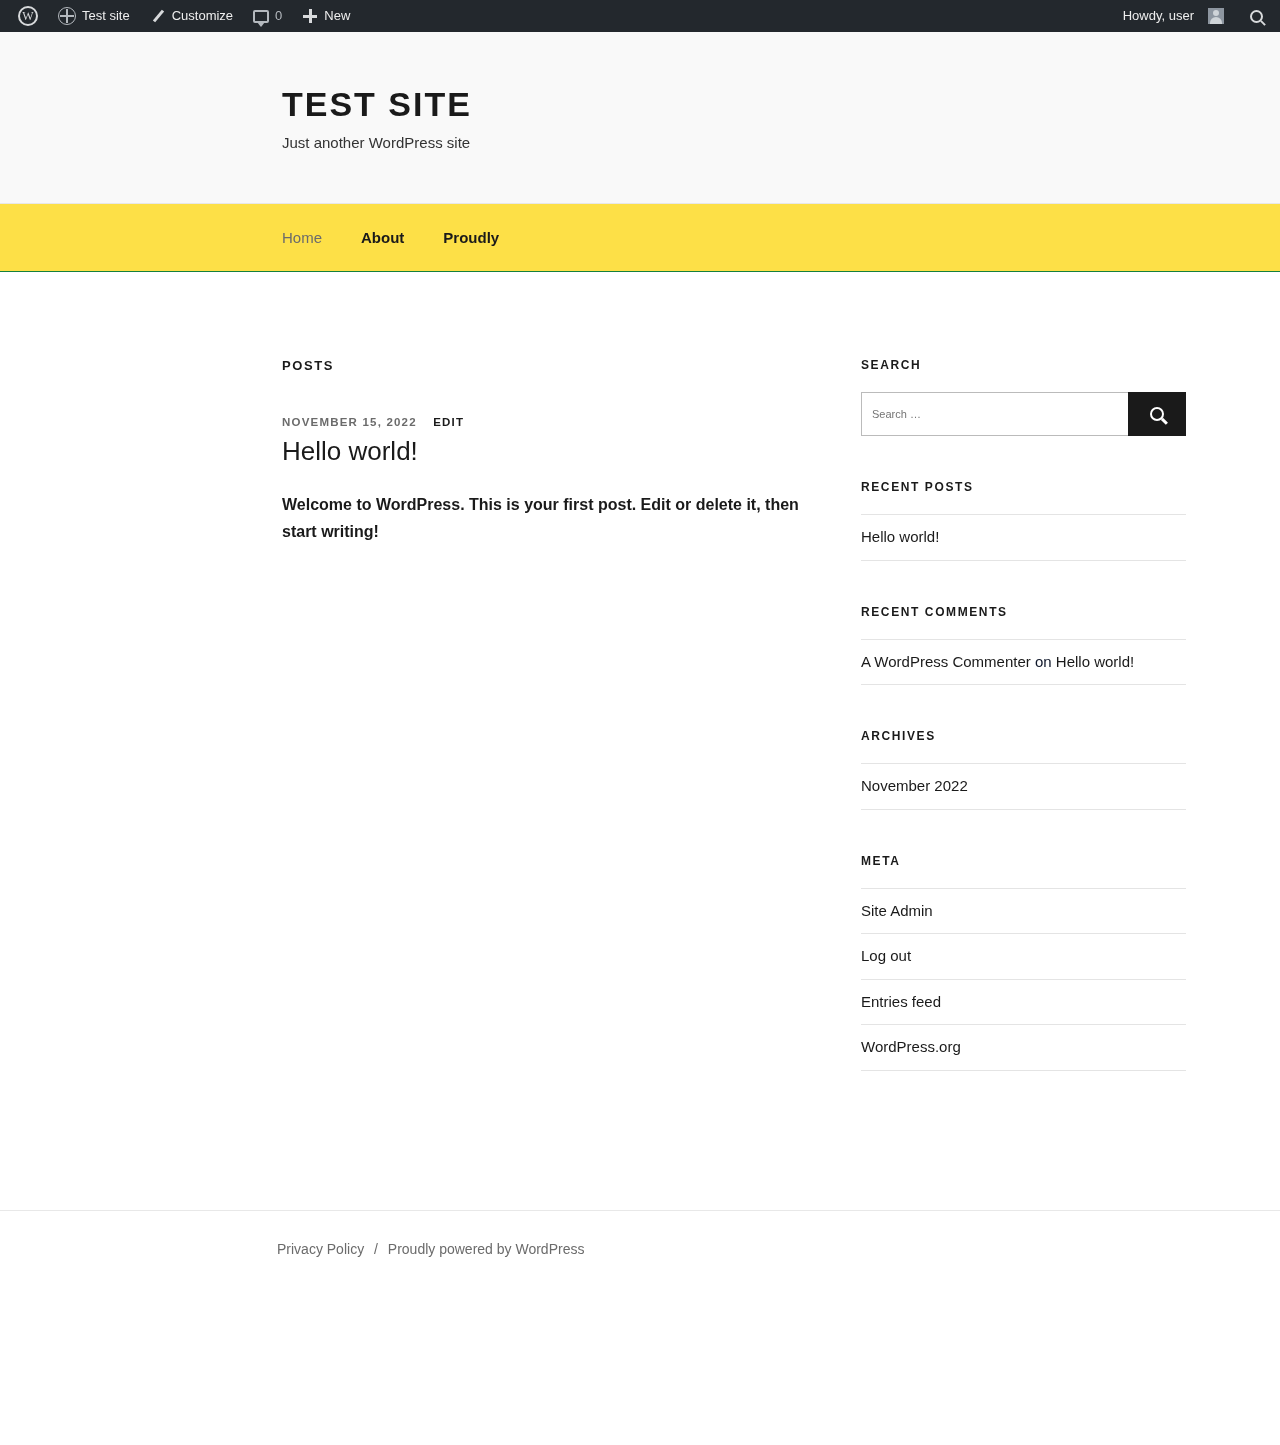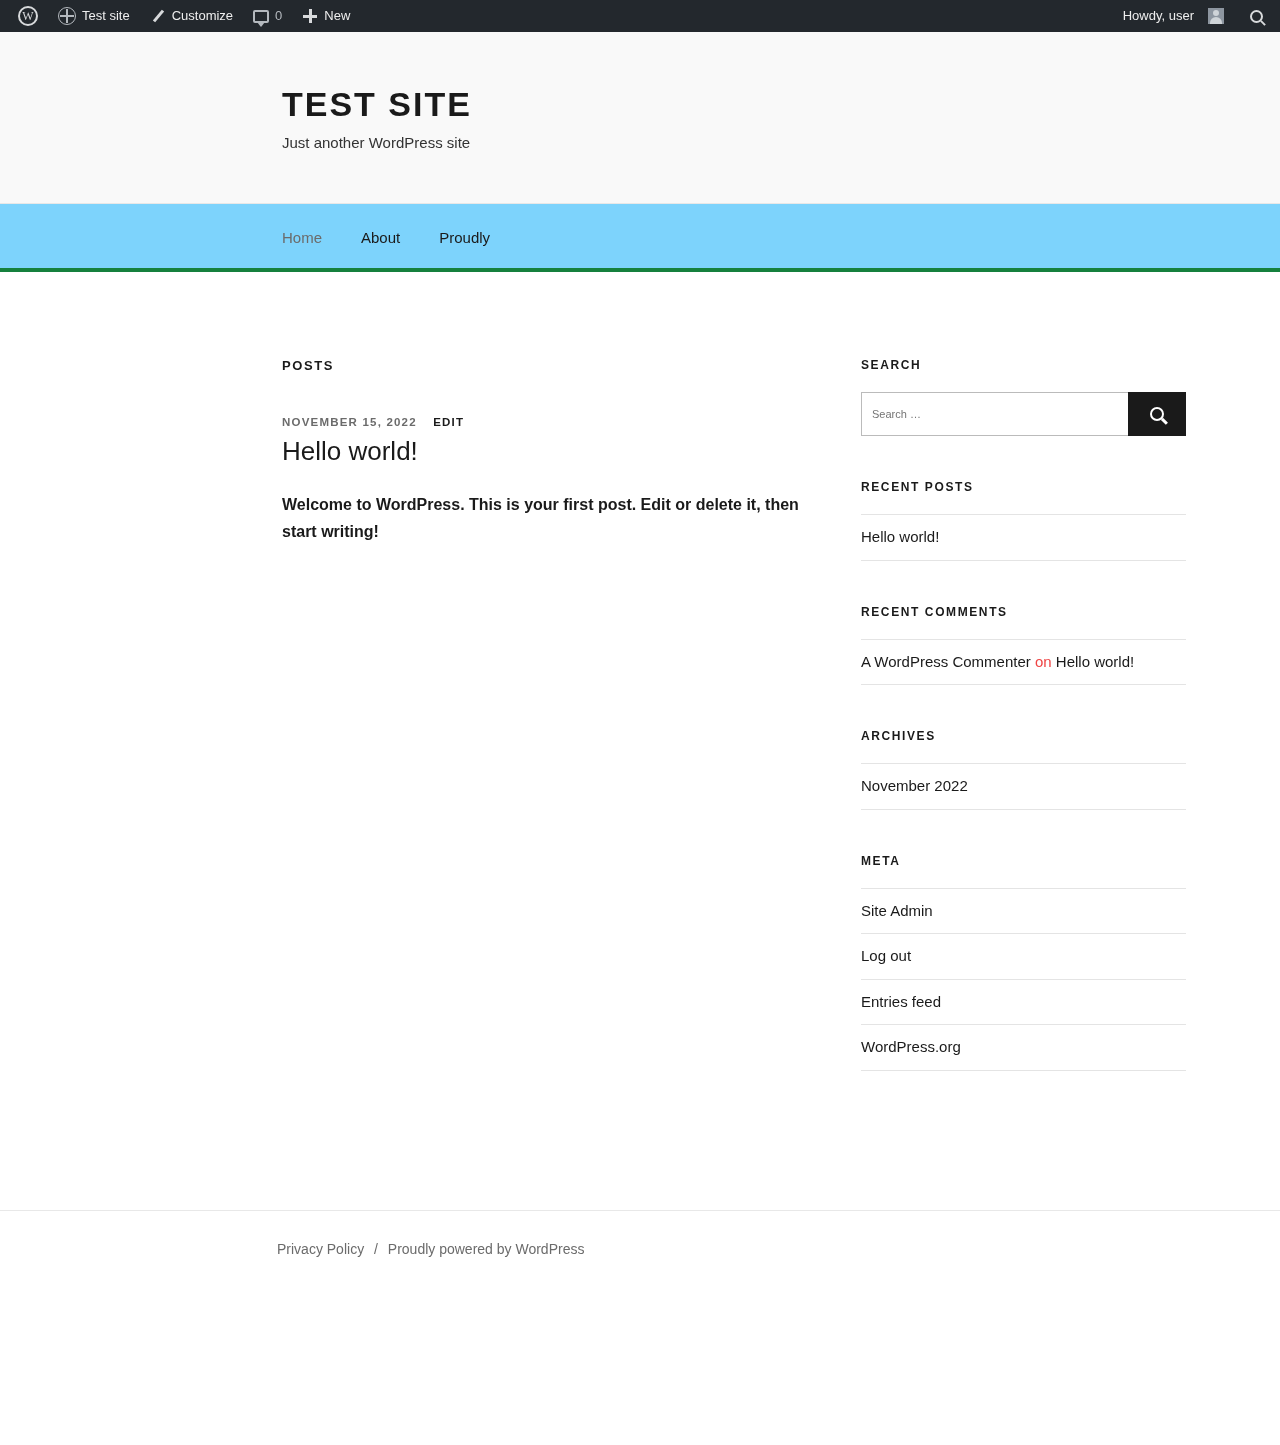--- a/index.html
+++ b/index.html
@@ -180,39 +180,39 @@
     font-family: "Liberation Sans", sans-serif;
   }
   .site-desc {
     margin: 10px 0 0 0;
     font-size: 15px;
     color: #333;
   }
 
   
   .site-nav {
-    background: #7dd3fc;
-    border-bottom: 4px solid #15803d;
+    background: #fde047;
+    border-bottom: 1px solid #15803d;
     height: 68px;
   }
   .nav-list {
     list-style: none;
     margin: 0;
     padding: 0;
     display: flex;
     align-items: center;
     height: 68px;
     margin-left: 188px;
   }
   .nav-list li { margin-right: 39px; }
   .nav-list a {
     text-decoration: none;
     font-size: 15px;
     color: #1a1a1a;
-    font-weight: normal;
+    font-weight: bold;
   }
   .nav-list li.current a { color: #6b6b6b; font-weight: normal; }
 
   
   .content-area {
     margin-left: 188px;
     padding-top: 86px;
     display: flex;
     gap: 0;
     width: 904px;
@@ -308,21 +308,21 @@
     border-bottom: 1px solid #e4e4e4;
     padding: 11px 0;
     font-size: 15px;
     line-height: 1.5;
   }
   .widget-list li:first-child { border-top: 1px solid #e4e4e4; }
   .widget-list a {
     color: #1a1a1a;
     text-decoration: none;
   }
-  .widget-list .sep { color: #ef4444; text-align: center; }
+  .widget-list .sep { color: #0f172a; text-align: center; }
 
   
   .site-footer {
     border-top: 1px solid #e8e8e8;
     margin-top: 95px;
     padding: 30px 0 40px 0;
   }
   .footer-inner {
     margin-left: 183px;
     font-size: 14px;

